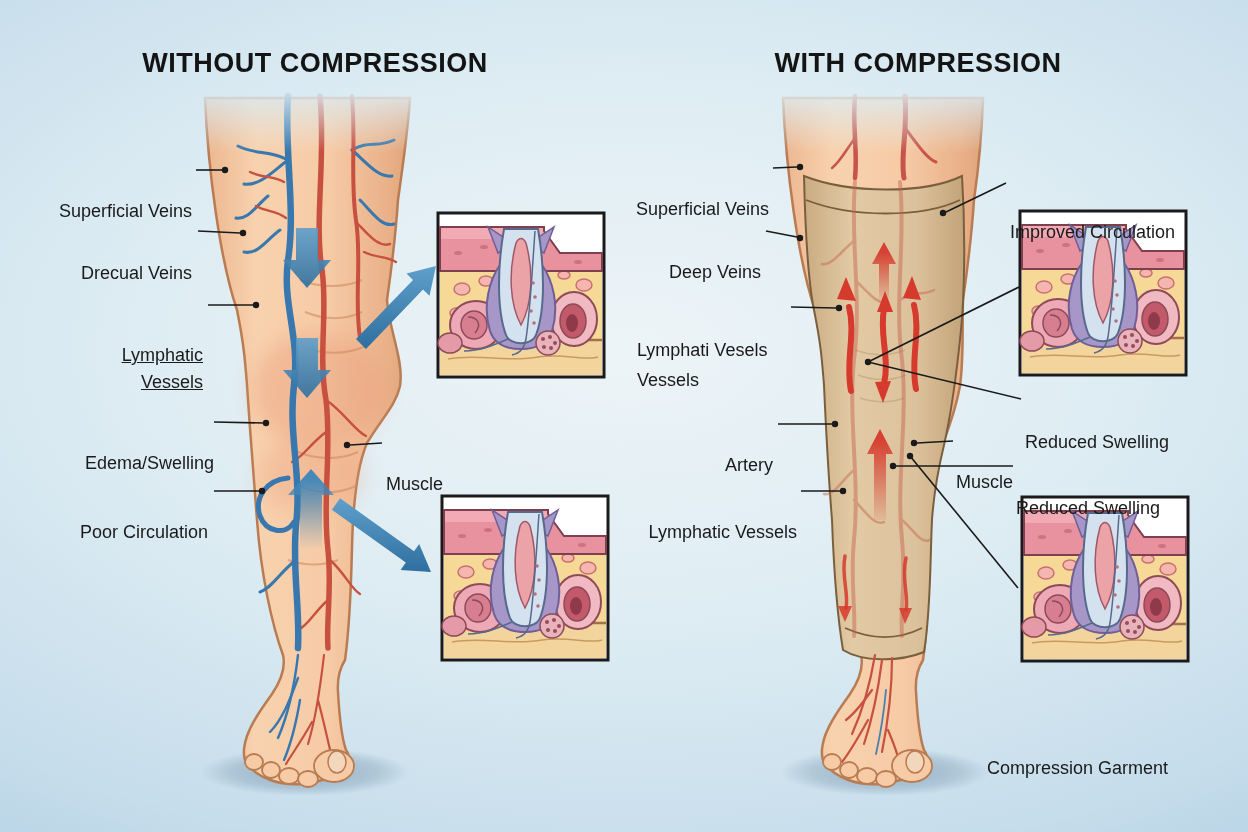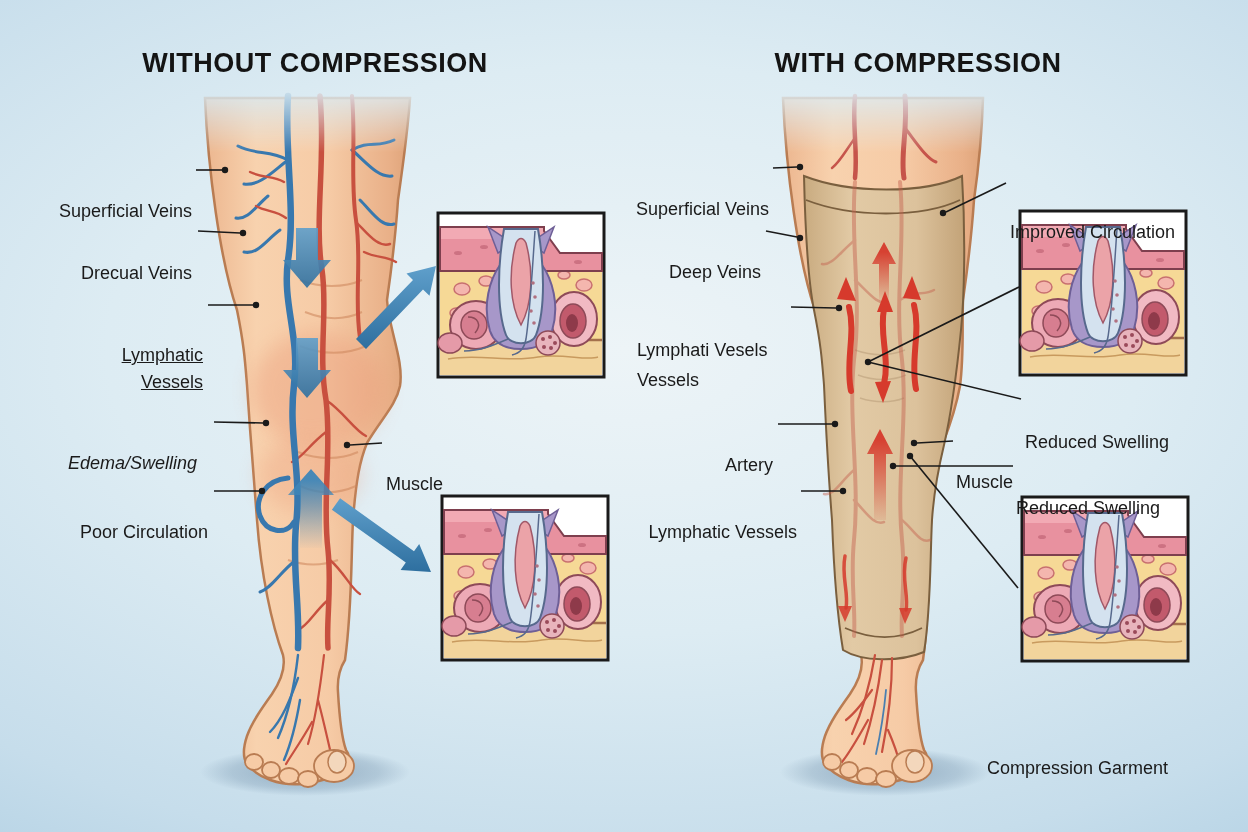--- a/index.html
+++ b/index.html
@@ -382,21 +382,21 @@
 
   <div class="title" style="left:130px;top:48px;width:370px;">WITHOUT COMPRESSION</div>
   <div class="title" style="left:748px;top:48px;width:340px;">WITH COMPRESSION</div>
 
   <div class="lbl ralign" style="left:42px;top:159px;width:150px;">Superficial Veins</div>
   <div class="lbl ralign" style="left:42px;top:221px;width:150px;">Drecual Veins</div>
   <div class="lbl two ralign" style="left:40px;top:301px;width:163px;text-decoration:underline;">
     <span>Lymphatic</span><br>
     <span>Vessels</span>
   </div>
-  <div class="lbl ralign" style="left:31px;top:411px;width:166px;font-style:italic;">Edema/Swelling</div>
+  <div class="lbl ralign" style="left:48px;top:411px;width:166px;">Edema/Swelling</div>
   <div class="lbl ralign" style="left:42px;top:480px;width:166px;">Poor Circulation</div>
   <div class="lbl" style="left:386px;top:432px;">Muscle</div>
 
   <div class="lbl ralign" style="left:619px;top:157px;width:150px;">Superficial Veins</div>
   <div class="lbl ralign" style="left:611px;top:220px;width:150px;">Deep Veins</div>
   <div class="lbl" style="left:1010px;top:180px;">Improved Circulation</div>
   <div class="lbl two calign" style="left:637px;top:294px;width:160px;line-height:30px;">
     <span>Lymphati Vesels</span><br>
     <span>Vessels</span>
   </div>

